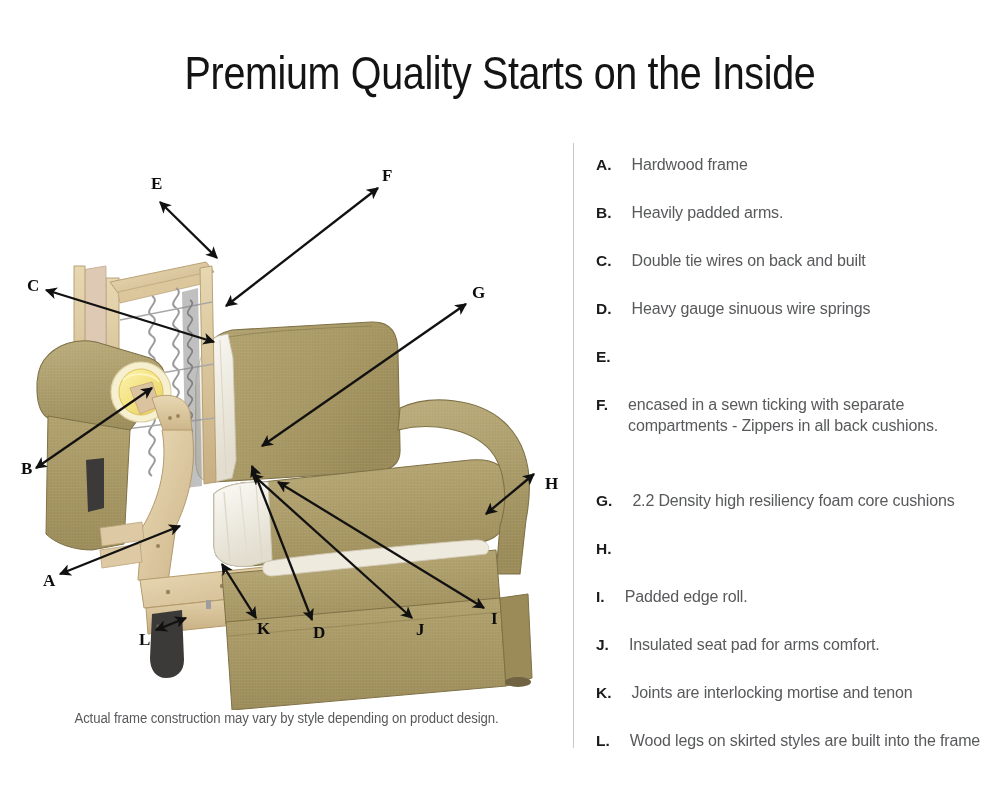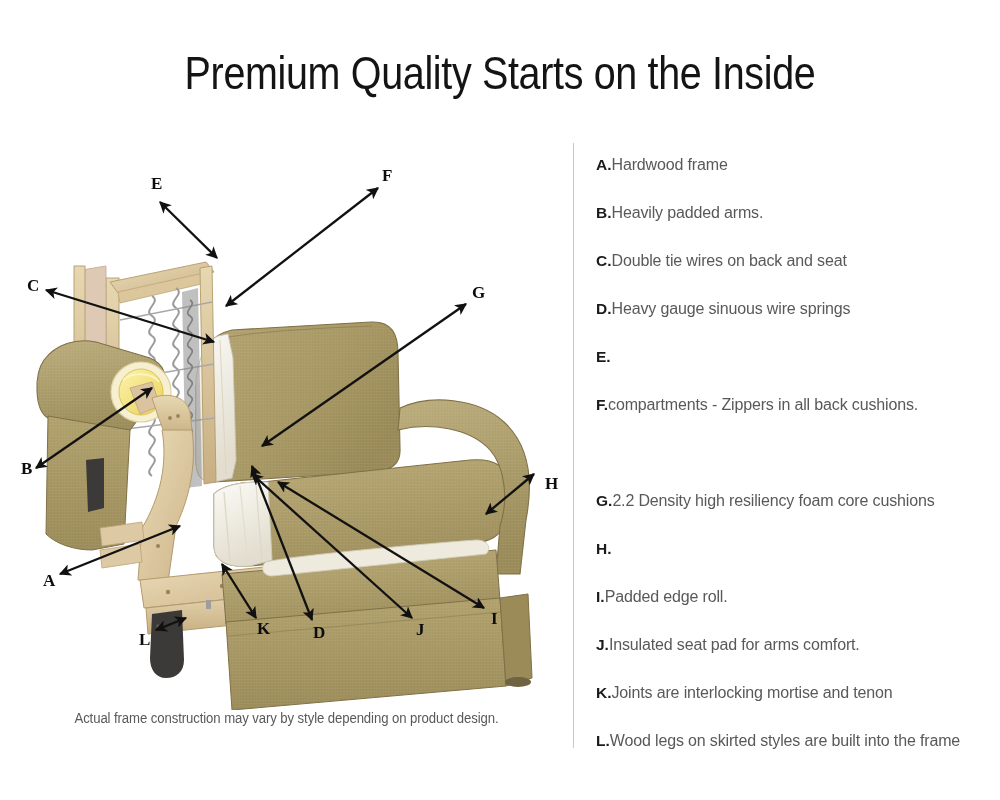--- a/index.html
+++ b/index.html
@@ -51,21 +51,21 @@
     font-weight:700;
     font-size:15.5px;
     color:#1b1b1b;
     line-height:21px;
     flex:0 0 auto;
   }
   .legend-text{
     font-size:16px;
     color:#58595b;
     line-height:21px;
-    margin-left:0;
+    margin-left:20px;
     white-space:normal;
     letter-spacing:-0.15px;
   }
   .legend-text .l2,.legend-text .l3{display:block;}
 
   
   .footnote{
     position:absolute;
     left:0;top:710px;width:573px;
     text-align:center;
@@ -362,35 +362,36 @@
       <span class="legend-text">Hardwood frame</span>
     </div>
 
     <div class="legend-item" style="top:60px;">
       <span class="legend-letter">B.</span>
       <span class="legend-text">Heavily padded arms.</span>
     </div>
 
     <div class="legend-item" style="top:108px;">
       <span class="legend-letter">C.</span>
-      <span class="legend-text">Double tie wires on back and seat</span>
+      <span class="legend-text">Double tie wires on back and built</span>
     </div>
 
     <div class="legend-item" style="top:156px;">
       <span class="legend-letter">D.</span>
       <span class="legend-text">Heavy gauge sinuous wire springs</span>
     </div>
 
     <div class="legend-item" style="top:204px;">
       <span class="legend-letter">E.</span>
     </div>
 
     <div class="legend-item" style="top:252px;width:380px;">
       <span class="legend-letter">F.</span>
       <span class="legend-text">
+        <span class="l2">encased in a sewn ticking with separate</span>
         <span class="l3">compartments - Zippers in all back cushions.</span>
       </span>
     </div>
 
     <div class="legend-item" style="top:348px;">
       <span class="legend-letter">G.</span>
       <span class="legend-text">2.2 Density high resiliency foam core cushions</span>
     </div>
 
     <div class="legend-item" style="top:396px;">

